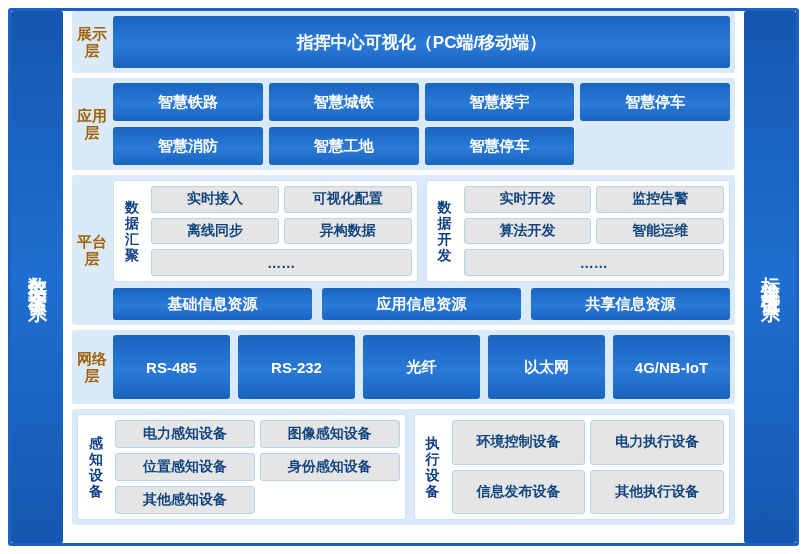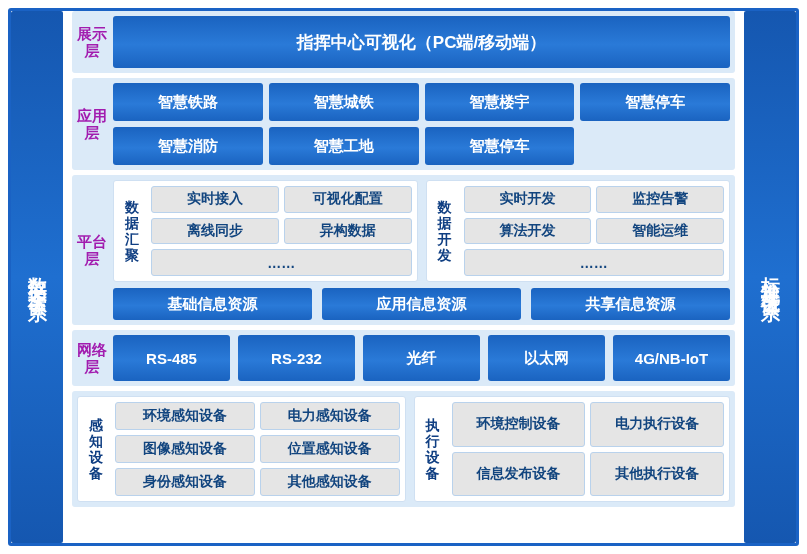--- a/index.html
+++ b/index.html
@@ -63,21 +63,21 @@
     background: #dbeaf8;
     border-radius: 3px;
     display: flex;
     align-items: stretch;
     padding: 5px;
     gap: 6px;
   }
   .layer-label {
     width: 30px;
     flex: none;
-    color: #a21caf;
+    color: #a16207;
     font-size: 15px;
     font-weight: bold;
     display: flex;
     align-items: center;
     justify-content: center;
     text-align: center;
     line-height: 1.15;
   }
 
   .blue-box {
@@ -161,21 +161,21 @@
   }
   .plat-cells .span2 { grid-column: 1 / span 2; }
   .platform-bottom {
     height: 32px;
     display: grid;
     grid-template-columns: repeat(3, 1fr);
     gap: 10px;
   }
 
   
-  .layer-network { height: 56px; }
+  .layer-network { height: 74px; }
   .net-grid {
     flex: 1;
     display: grid;
     grid-template-columns: repeat(5, 1fr);
     gap: 8px;
   }
 
   
   .layer-sense { height: 116px; }
   .sense-body {
@@ -290,21 +290,20 @@
         <div class="blue-box">4G/NB-IoT</div>
       </div>
     </div>
 
     <div class="layer layer-sense">
       <div class="sense-body">
 
         <div class="sense-group left">
           <div class="sense-group-label">感知设备</div>
           <div class="sense-cells rows3">
-            <div class="white-box">环境感知设备</div>
             <div class="white-box">电力感知设备</div>
             <div class="white-box">图像感知设备</div>
             <div class="white-box">位置感知设备</div>
             <div class="white-box">身份感知设备</div>
             <div class="white-box">其他感知设备</div>
           </div>
         </div>
 
         <div class="sense-group right">
           <div class="sense-group-label">执行设备</div>

